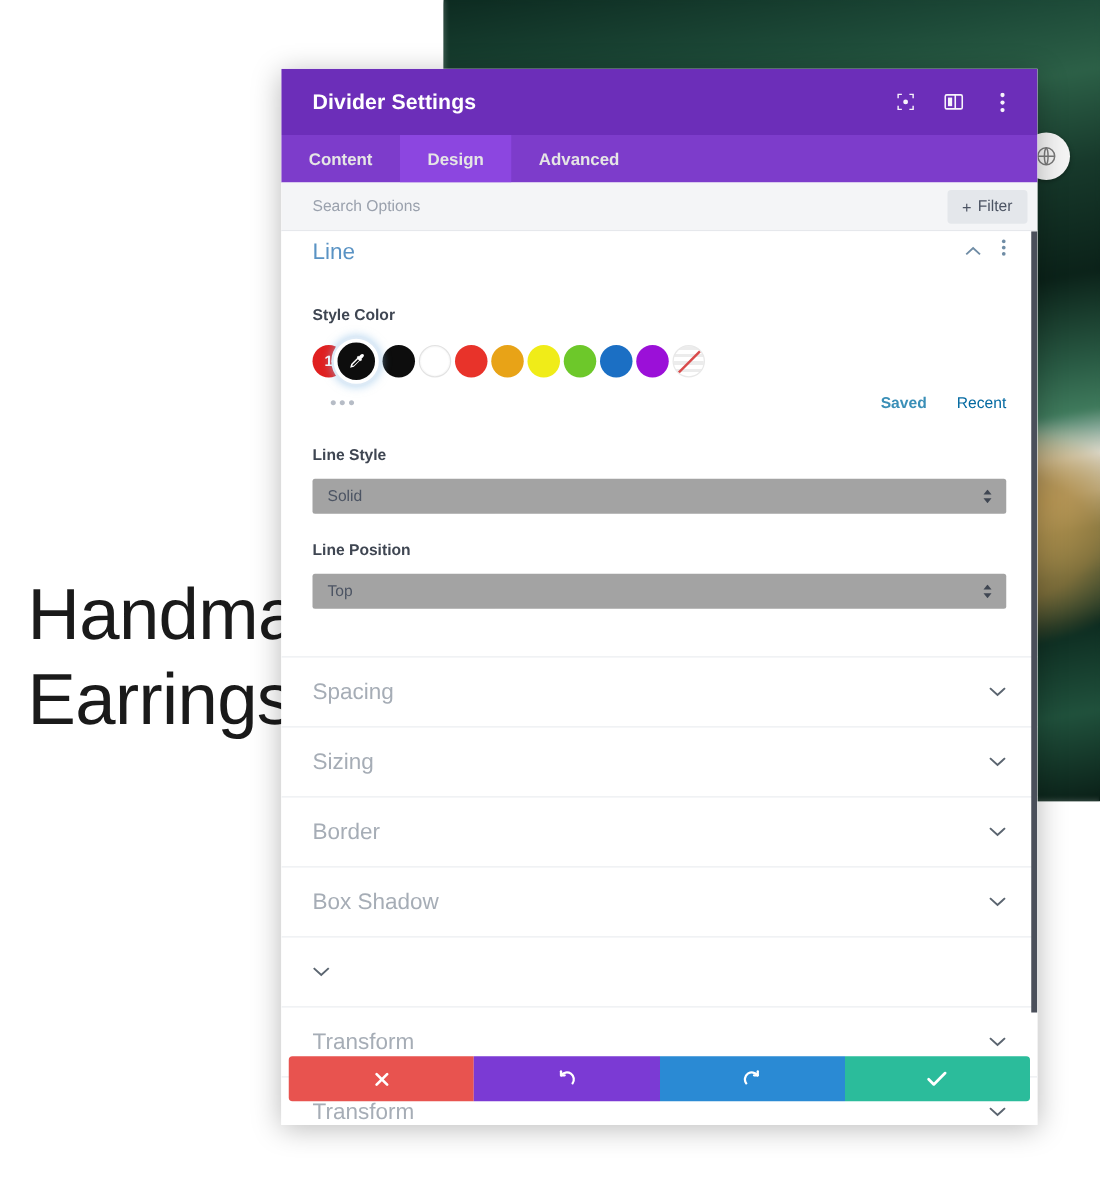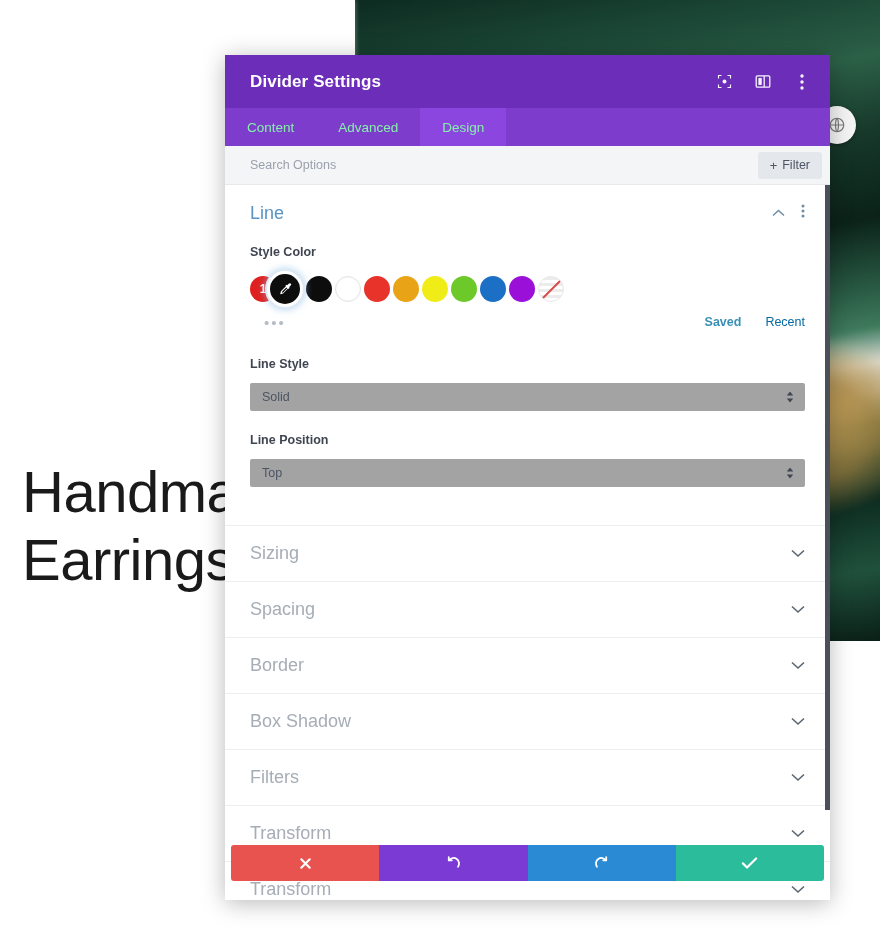--- a/index.html
+++ b/index.html
@@ -132,23 +132,23 @@
     height: 38px;
     background: #7d3ccb;
     display: flex;
     align-items: stretch;
     flex: 0 0 auto;
   }
   .modal-tab {
     padding: 0 22px;
     display: flex;
     align-items: center;
-    color: #86efac;
+    color: #e5e5e5;
     font-size: 13.5px;
-    font-weight: normal;
+    font-weight: bold;
     cursor: pointer;
   }
   .modal-tab.active { background: #8c46e0; }
 
   
   .search-row {
     height: 39px;
     background: #f4f5f7;
     border-bottom: 1px solid #e6e8ec;
     display: flex;
@@ -207,21 +207,21 @@
     top: 0;
     width: 5px;
     height: 625px;
     background: #4a4f5a;
   }
 
   
   .section-open { padding: 0 25px; }
   .section-head {
     display: flex;
-    align-items: center;
+    align-items: flex-start;
     height: 50px;
     padding-top: 6px;
   }
   .section-head-title {
     flex: 1 1 auto;
     font-size: 18px;
     color: #5a93c4;
     font-weight: normal;
   }
   .section-head-icons {
@@ -451,22 +451,22 @@
             <circle cx="2" cy="2" r="1.7"></circle>
               <circle cx="2" cy="8" r="1.7"></circle>
               <circle cx="2" cy="14" r="1.7"></circle>
           </svg>
         </div>
       </div>
     </div>
 
     <div class="modal-tabs">
       <div class="modal-tab">Content</div>
+      <div class="modal-tab active">Design</div>
       <div class="modal-tab">Advanced</div>
-      <div class="modal-tab active">Design</div>
     </div>
 
     <div class="search-row">
       <input class="search-input" type="text" placeholder="Search Options" style="">
       <button class="filter-btn">
         <span class="filter-plus">+</span>
         <span>Filter</span>
       </button>
     </div>
 
@@ -540,30 +540,30 @@
                 <path d="M4 0L7.2 4H0.8z"></path>
                   <path d="M4 11L0.8 7h6.4z"></path>
               </svg>
             </span>
           </div>
 
           <div class="section-gap"></div>
         </div>
 
         <div class="collapsed-row">
-          <span class="collapsed-label">Sizing</span>
+          <span class="collapsed-label">Spacing</span>
           <span class="collapsed-chev">
             <svg width="14" height="9" viewBox="0 0 14 9" fill="none" stroke="currentColor" stroke-width="1.6">
               <path d="M1 1.5L7 7L13 1.5"></path>
               </svg>
           </span>
         </div>
 
         <div class="collapsed-row">
-          <span class="collapsed-label">Spacing</span>
+          <span class="collapsed-label">Sizing</span>
           <span class="collapsed-chev">
             <svg width="14" height="9" viewBox="0 0 14 9" fill="none" stroke="currentColor" stroke-width="1.6">
               <path d="M1 1.5L7 7L13 1.5"></path>
               </svg>
           </span>
         </div>
 
         <div class="collapsed-row">
           <span class="collapsed-label">Border</span>
           <span class="collapsed-chev">
@@ -576,21 +576,20 @@
         <div class="collapsed-row">
           <span class="collapsed-label">Box Shadow</span>
           <span class="collapsed-chev">
             <svg width="14" height="9" viewBox="0 0 14 9" fill="none" stroke="currentColor" stroke-width="1.6">
               <path d="M1 1.5L7 7L13 1.5"></path>
               </svg>
           </span>
         </div>
 
         <div class="collapsed-row">
-          <span class="collapsed-label">Filters</span>
           <span class="collapsed-chev">
             <svg width="14" height="9" viewBox="0 0 14 9" fill="none" stroke="currentColor" stroke-width="1.6">
               <path d="M1 1.5L7 7L13 1.5"></path>
               </svg>
           </span>
         </div>
 
         <div class="collapsed-row">
           <span class="collapsed-label">Transform</span>
           <span class="collapsed-chev">

